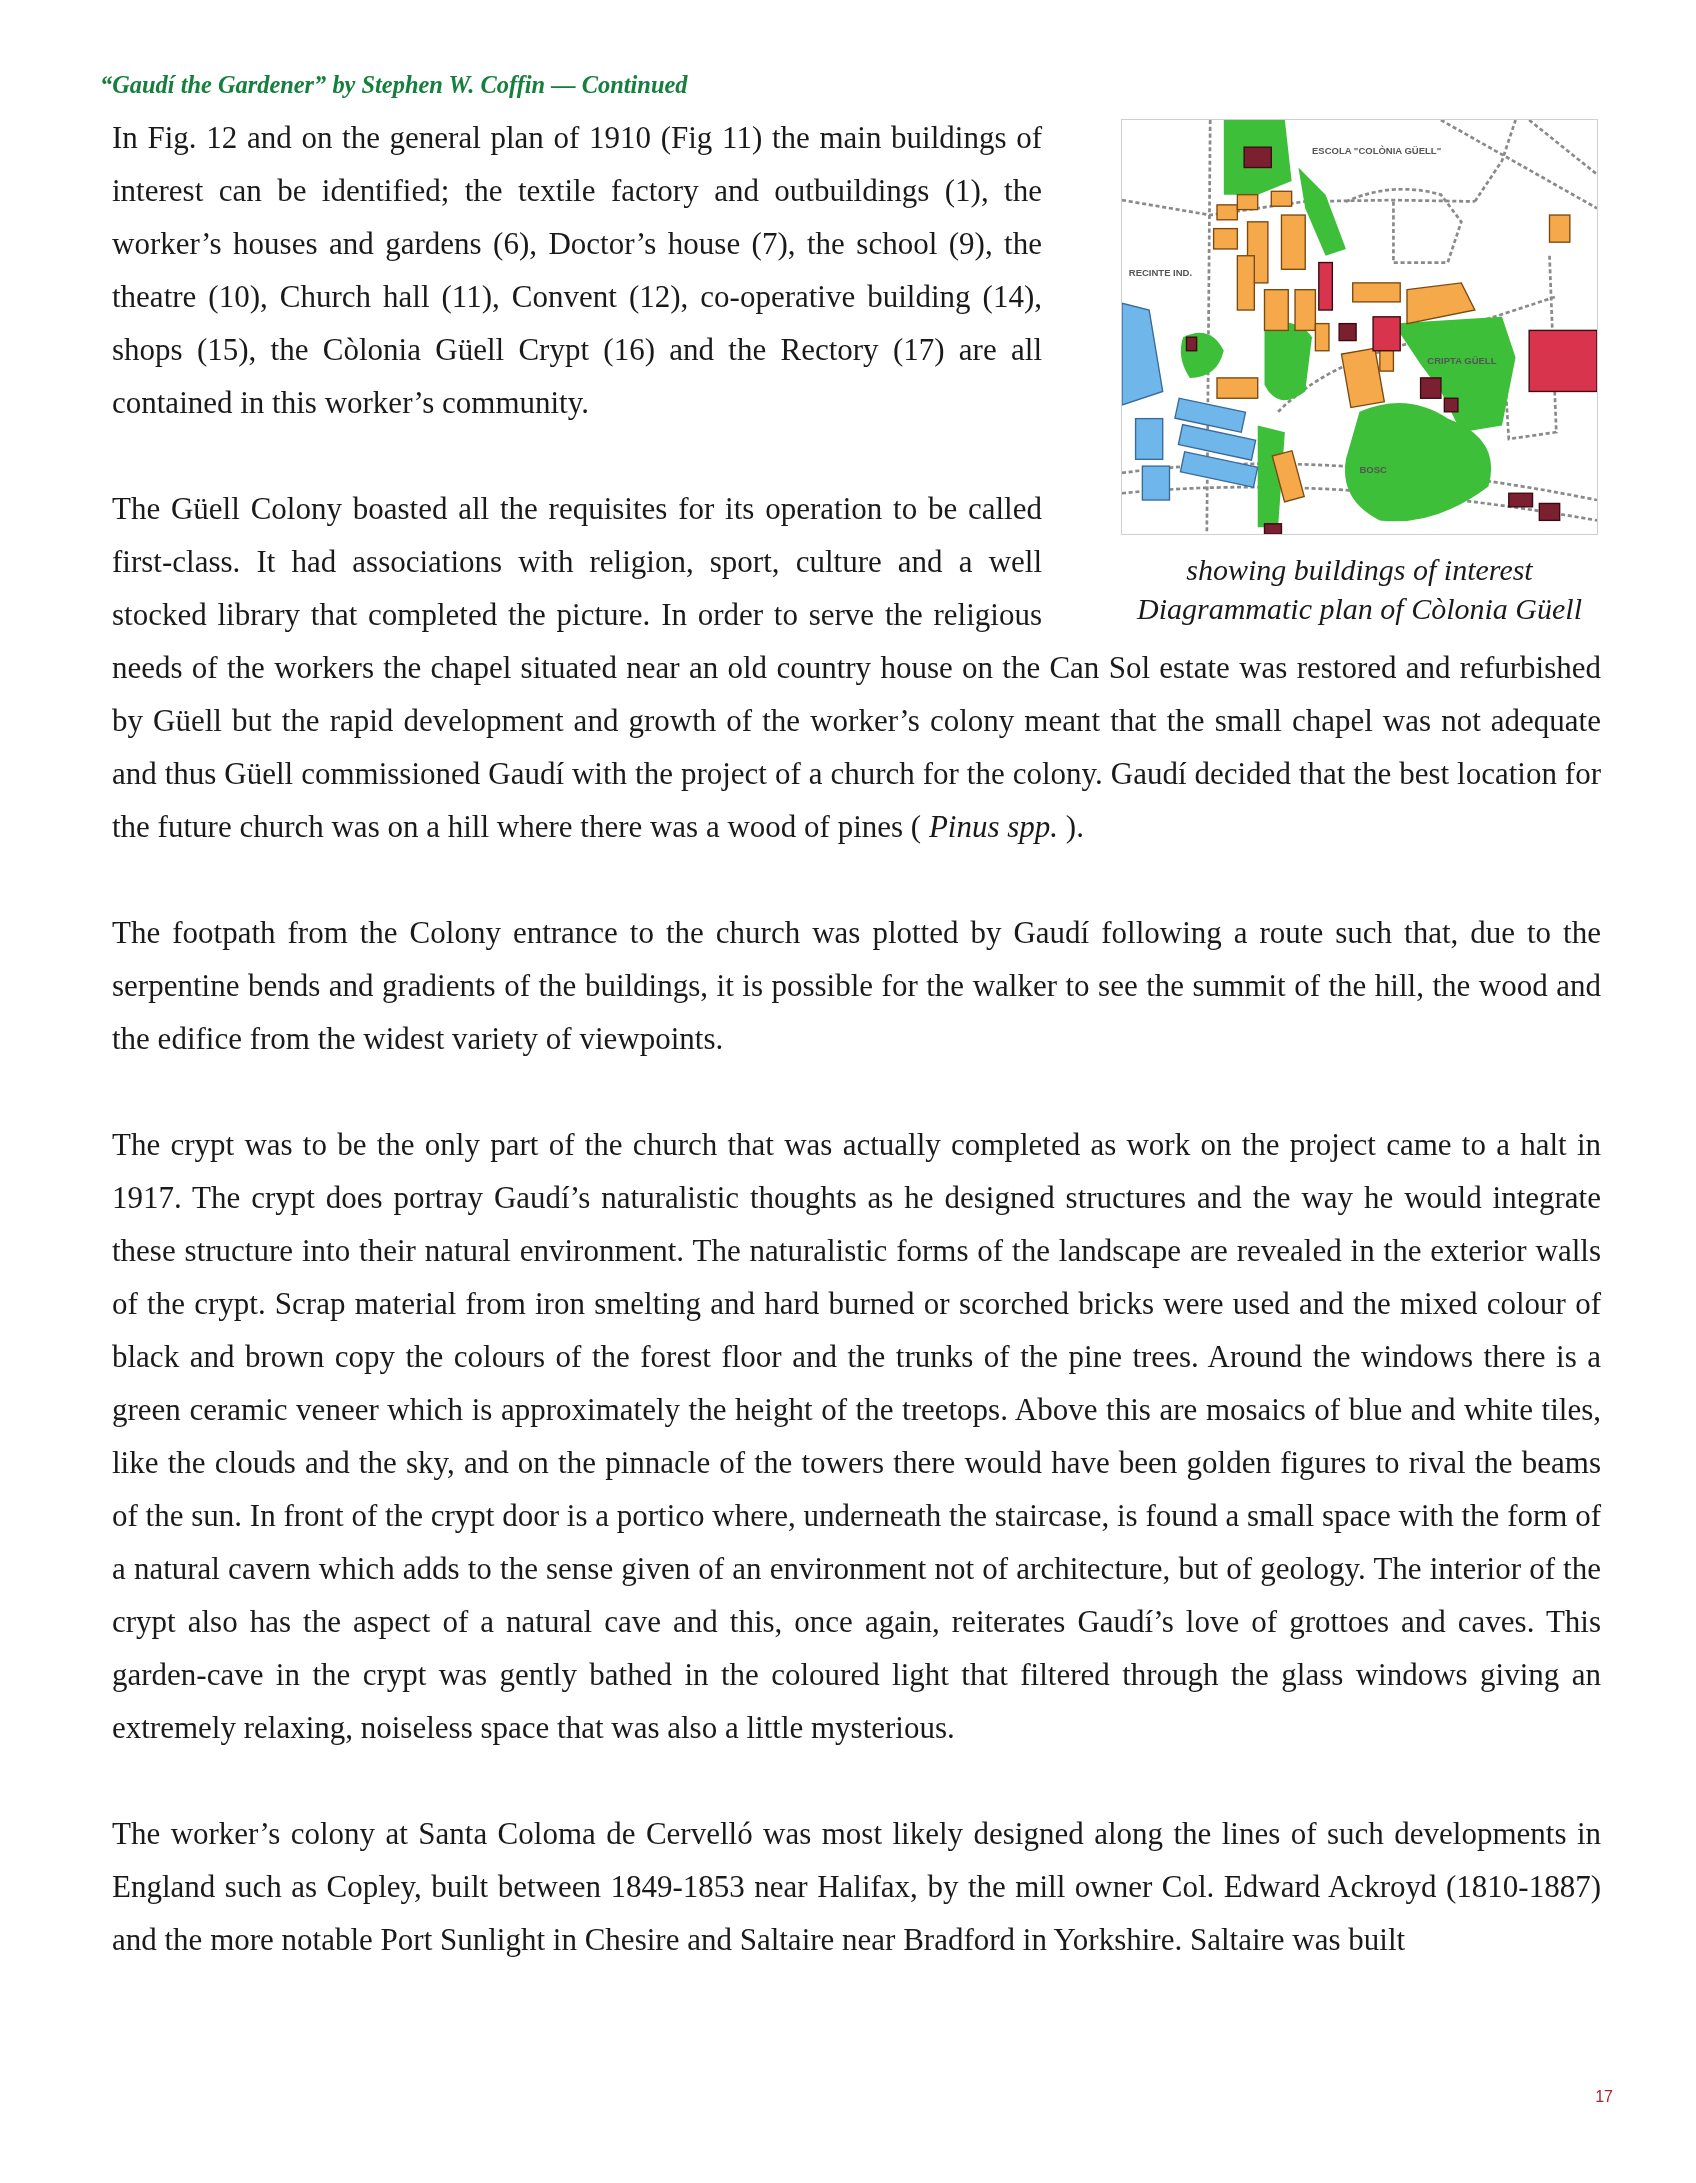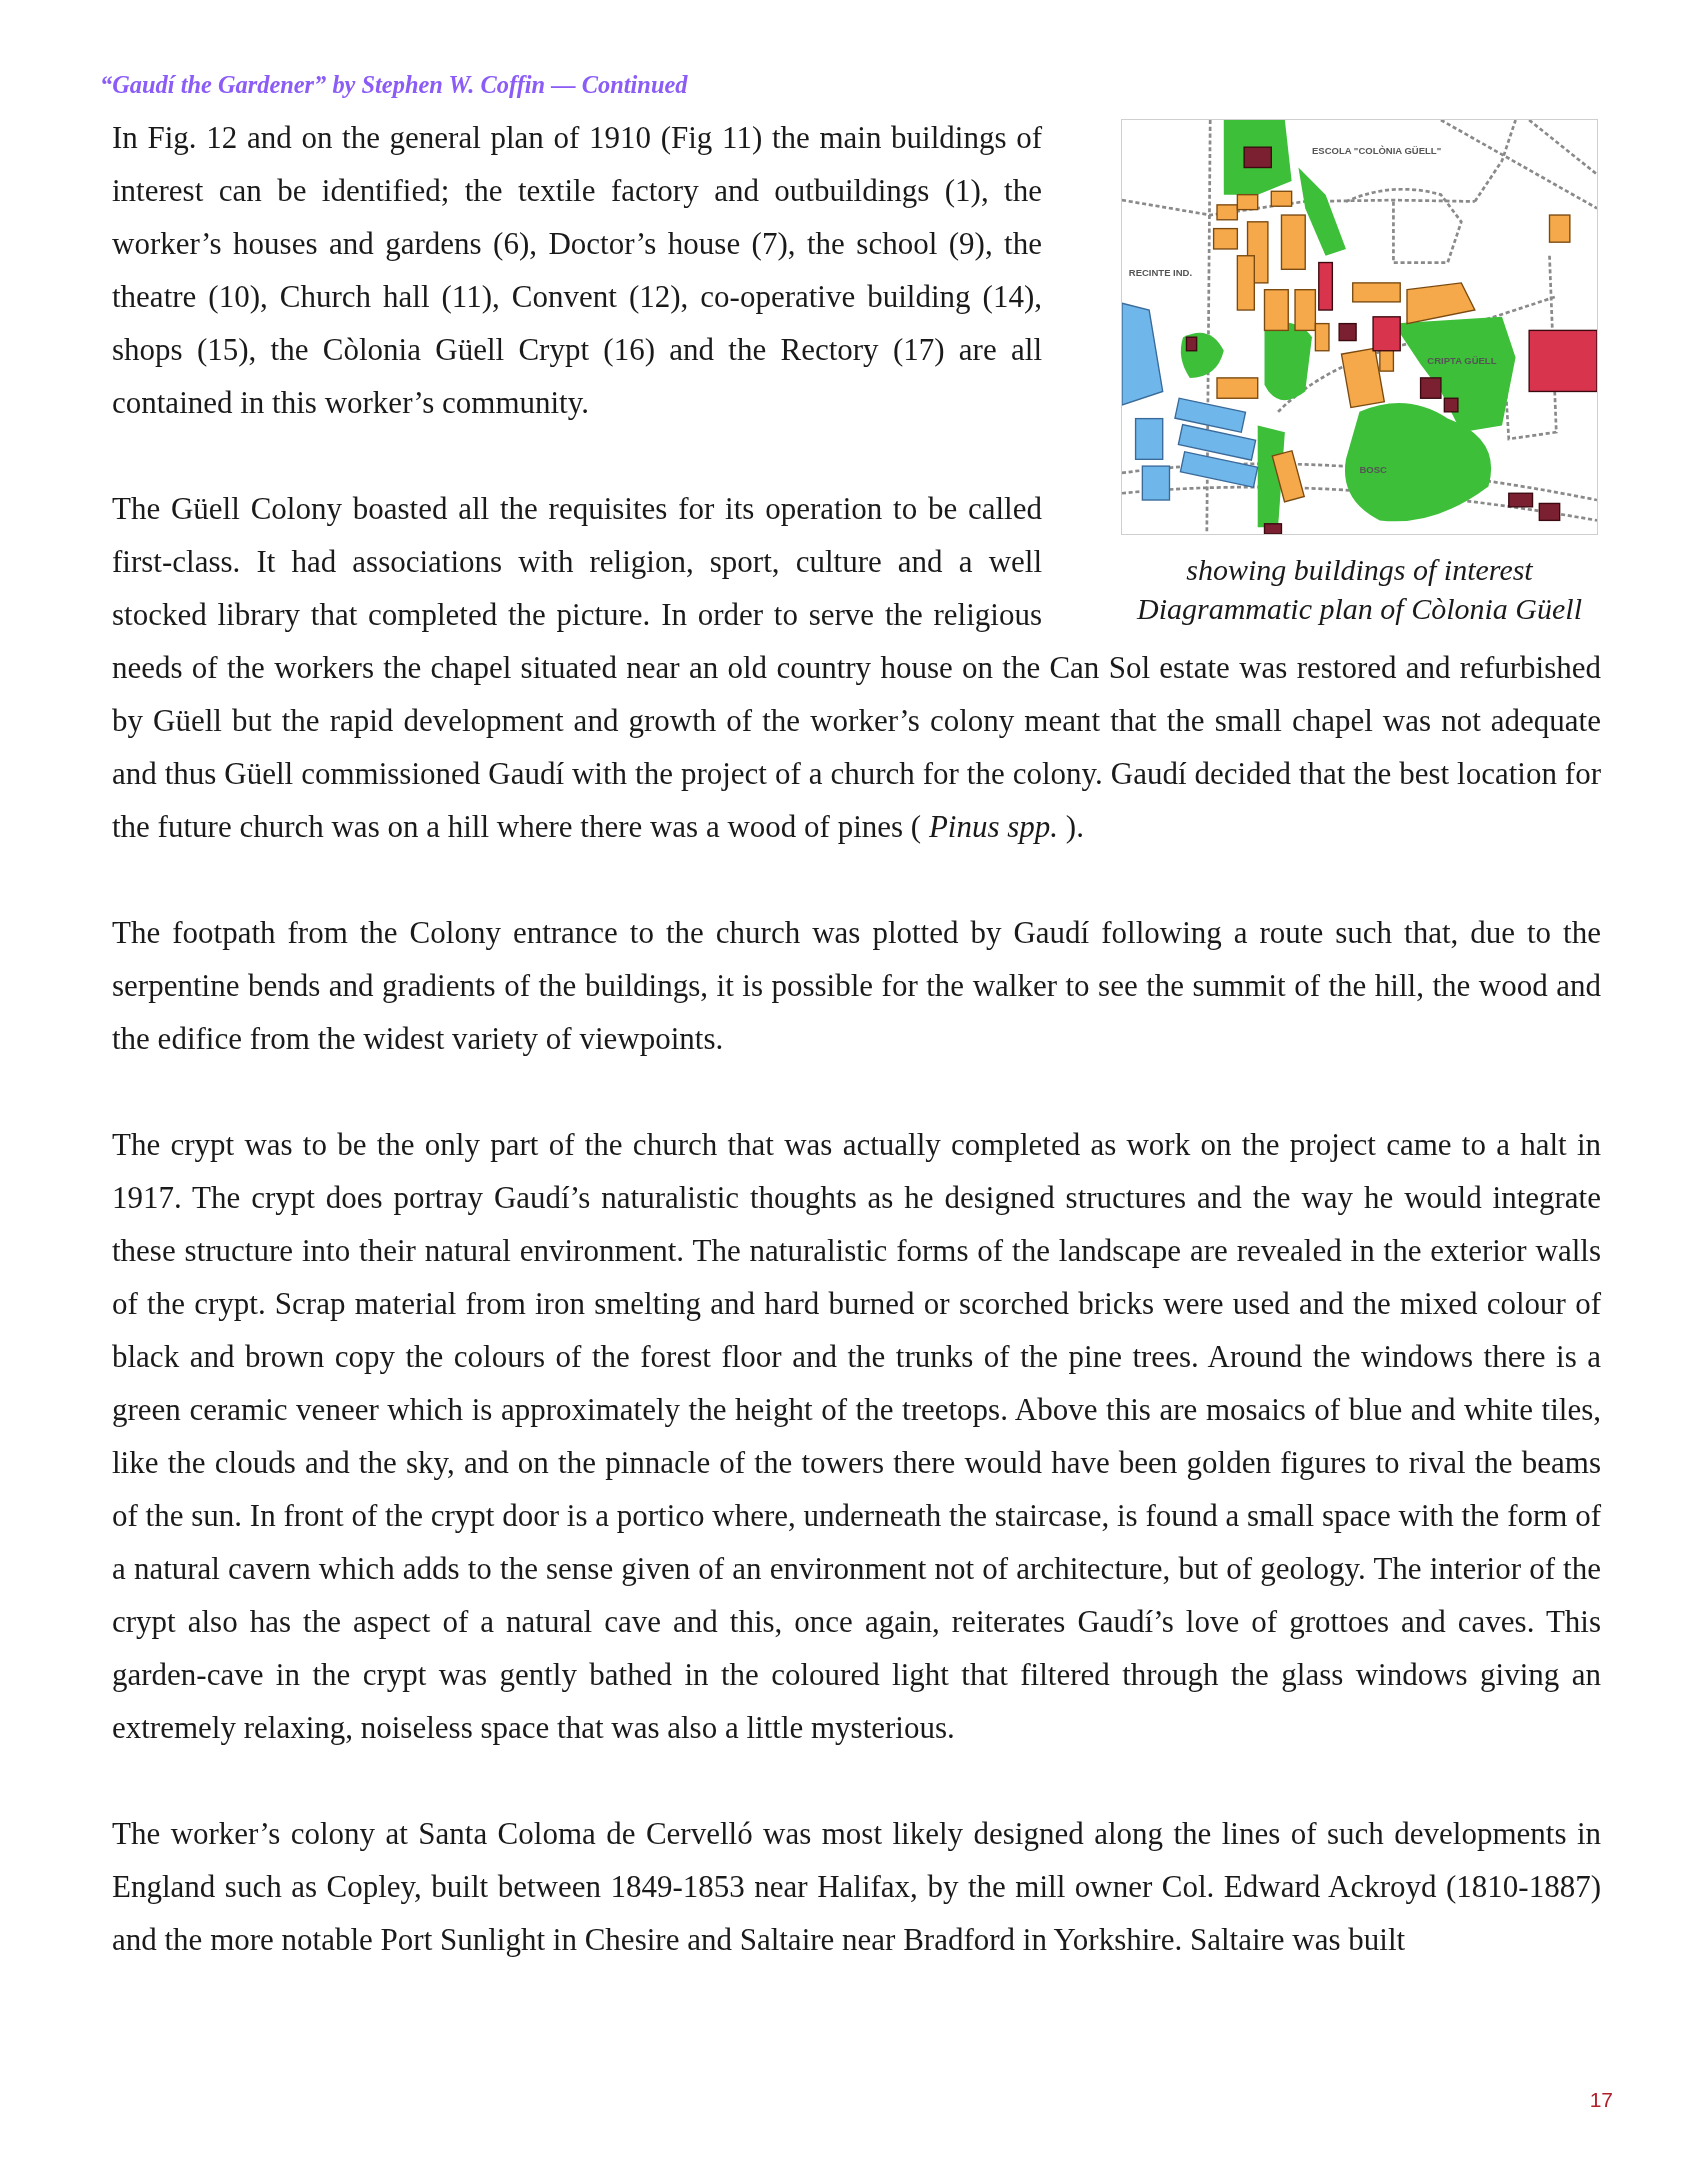--- a/index.html
+++ b/index.html
@@ -6,21 +6,21 @@
   body { width: 1697px; height: 2183px; position: relative; overflow: hidden; }
   .page {
     position: absolute; left: 0; top: 0; width: 1697px; height: 2183px;
     font-family: "DejaVu Serif", "Liberation Serif", serif;
     color: #1a1a1a;
   }
   .running-head {
     position: absolute; left: 100px; top: 71px;
     font-family: "Liberation Serif", "DejaVu Serif", serif;
     font-size: 24.4px; font-weight: bold; font-style: italic;
-    color: #8b5cf6; letter-spacing: 0px;
+    color: #15803d; letter-spacing: 0px;
   }
   .body-text {
     position: absolute; left: 100px; top: 111px; width: 1501px;
     font-family: "Liberation Serif", "DejaVu Serif", serif;
     font-size: 31px; line-height: 53px;
     text-align: justify;
   }
   .body-text p { margin: 0 0 53px 12px; }
   .body-text p:last-child { margin-bottom: 0; }
   .figure {
@@ -32,21 +32,21 @@
     margin: 0 auto; display: block;
   }
   .caption {
     font-family: "Liberation Serif", "DejaVu Serif", serif;
     font-style: italic; font-size: 30px; line-height: 39px;
     color: #1a1a1a; margin-top: 15px;
   }
   .folio {
     position: absolute; right: 84px; top: 2088px;
     font-family: "Liberation Sans", "DejaVu Sans", sans-serif;
-    font-size: 21px; color: #b0202a;
+    font-size: 16px; color: #b0202a;
   }
   em { font-style: italic; }
 </style>
 </head>
 <body>
 
 <div class="page">
 
   <div class="running-head">“Gaudí the Gardener” by Stephen W. Coffin — Continued</div>
 

